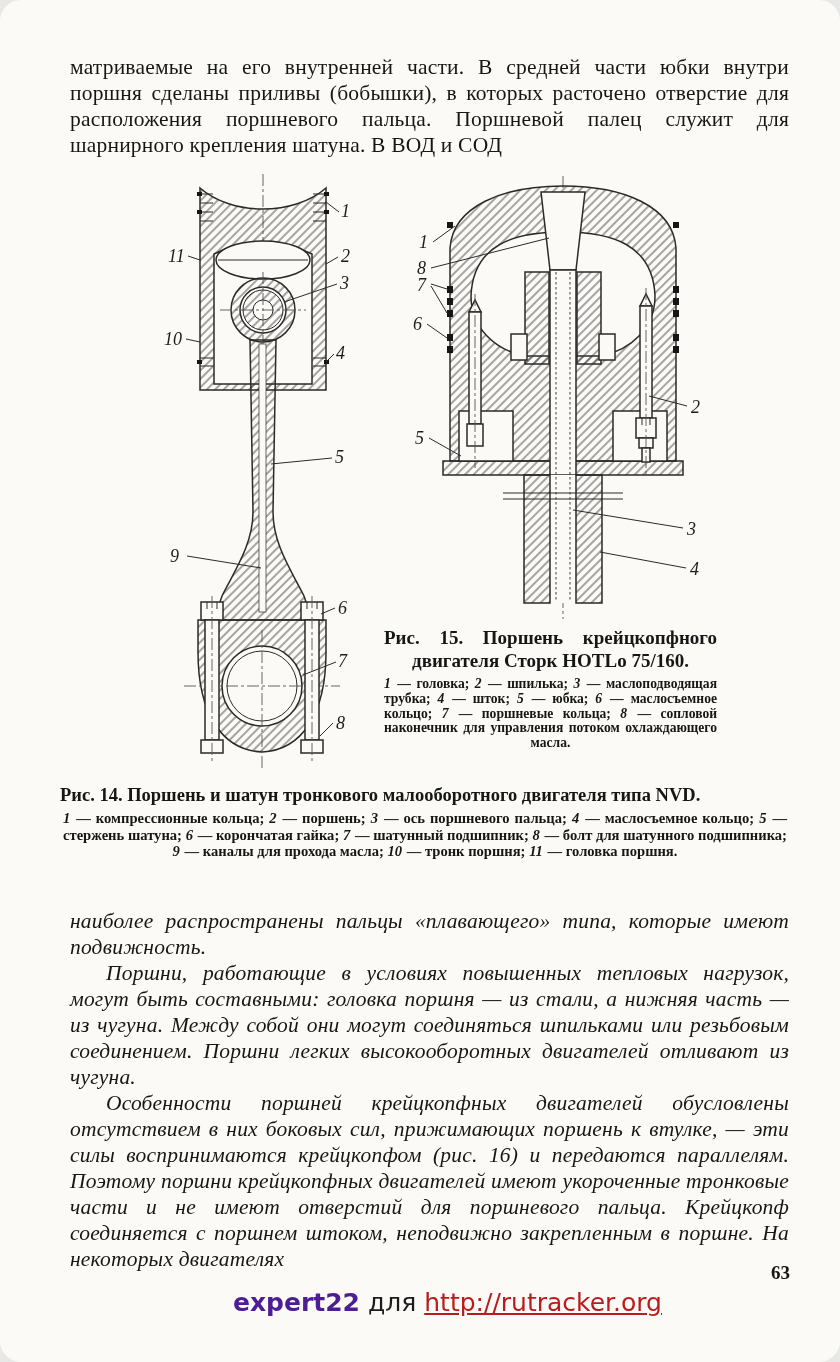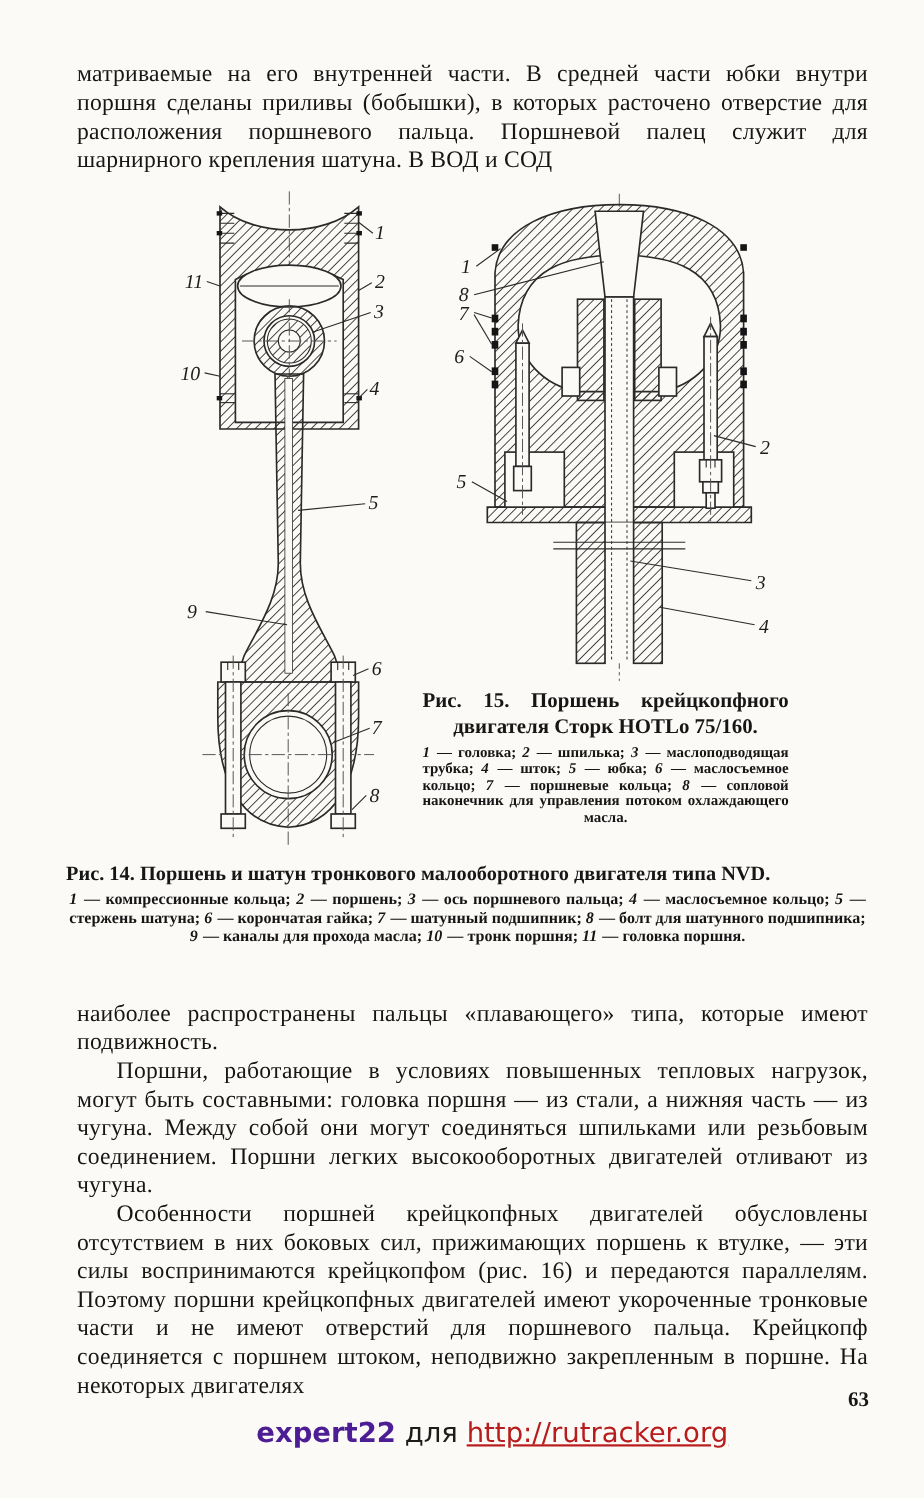--- a/index.html
+++ b/index.html
@@ -1,27 +1,28 @@
 <!DOCTYPE html>
 <html><head>
 <meta charset="utf-8">
 <style>
   html,body{margin:0;padding:0;background:#e8e8e6;}
   .page{
     position:relative;width:840px;height:1362px;margin:0 auto;
     background:#fbfaf7;color:#161616;overflow:hidden;
     font-family:"Liberation Serif",serif;
+    border-radius:21px;
   }
   .body-text{
     margin:0;font-size:21.5px;line-height:26px;text-align:justify;
     letter-spacing:.2px;
   }
   .p-top{position:absolute;left:70px;top:54px;width:719px;}
   .bodyblock{position:absolute;left:70px;top:908px;width:719px;}
-  .bodyblock p{margin:0;}
+  .bodyblock p{margin:0;font-style:italic;}
   .bodyblock p.ind{text-indent:36px;}
   .fig{position:absolute;}
   .fig15cap{position:absolute;left:384px;top:626px;width:333px;}
   .cap15-title{font-size:19px;line-height:23px;font-weight:bold;
     text-align:justify;text-align-last:center;}
   .cap15-legend{margin-top:5px;font-size:13.6px;line-height:14.8px;
     font-weight:bold;text-align:justify;text-align-last:center;}
   .fig14cap{position:absolute;left:60px;top:785px;width:730px;}
   .cap14-title{font-size:18.5px;font-weight:bold;text-align:left;white-space:nowrap;}
   .cap14-legend{margin:4px auto 0;width:724px;font-size:14.6px;line-height:16.6px;

